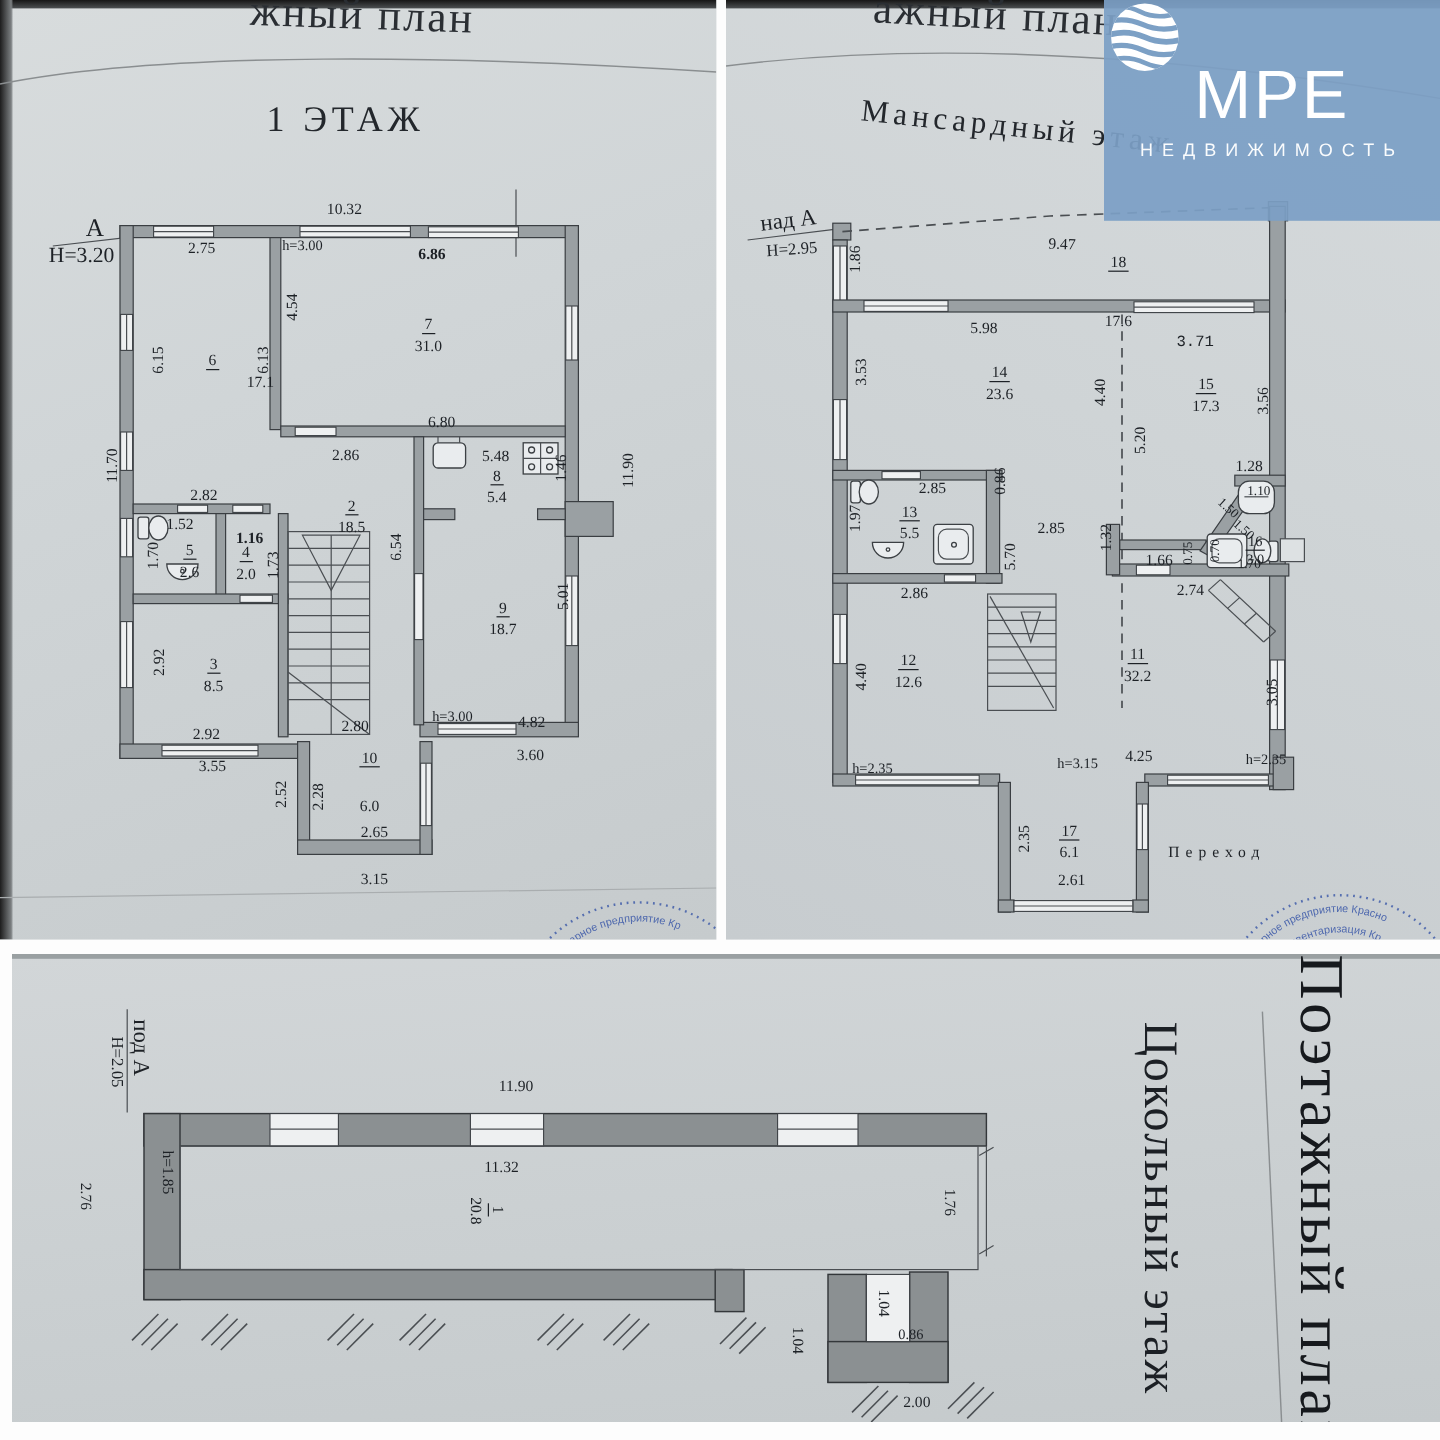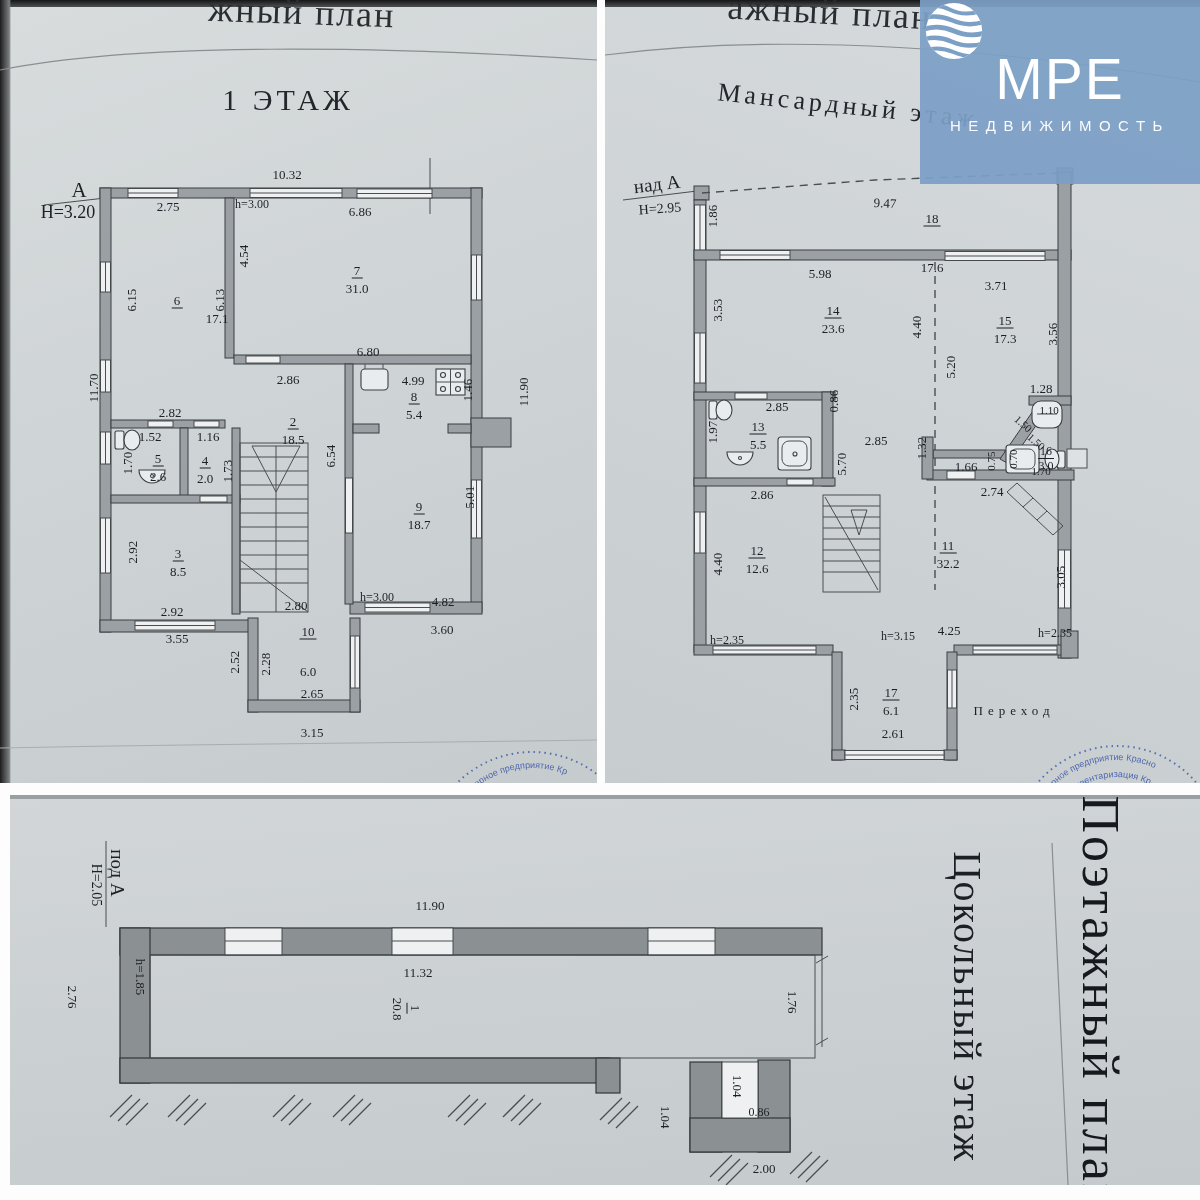--- a/index.html
+++ b/index.html
@@ -160,39 +160,39 @@
       </g>
     </svg>
     <div class="labels">
         <span class="lbl frag" style="left: 302px; top: 12px; font-size: 36px; transform: translate(-50%, -50%) rotate(2deg);">жный план</span>
         <span class="lbl title" style="left: 288px; top: 100px; font-size: 30px; transform: translate(-50%, -50%);">1 ЭТАЖ</span>
         <span class="lbl" style="left: 79px; top: 190px; font-size: 21px; transform: translate(-50%, -50%);">А</span>
         <span class="lbl" style="left: 68px; top: 212px; font-size: 18px; transform: translate(-50%, -50%);">Н=3.20</span>
         <span class="lbl" style="left: 287px; top: 174px; transform: translate(-50%, -50%);">10.32</span>
         <span class="lbl" style="left: 168px; top: 206px; transform: translate(-50%, -50%);">2.75</span>
         <span class="lbl" style="left: 252px; top: 204px; font-size: 12px; transform: translate(-50%, -50%);">h=3.00</span>
-        <span class="lbl" style="left: 360px; top: 211px; transform: translate(-50%, -50%);">6.86</span>
+        <span class="lbl" style="left: 360px; top: 211px; transform: translate(-50%, -50%); font-weight: bold;">6.86</span>
         <span class="lbl" style="left: 243px; top: 256px; transform: translate(-50%, -50%) rotate(-90deg);">4.54</span>
         <span class="lbl" style="left: 131px; top: 300px; transform: translate(-50%, -50%) rotate(-90deg);">6.15</span>
         <span class="lbl" style="left: 219px; top: 300px; transform: translate(-50%, -50%) rotate(-90deg);">6.13</span>
         <span class="lbl u" style="left: 177px; top: 301px; transform: translate(-50%, -50%);">6</span>
         <span class="lbl" style="left: 177px; top: 318px; transform: translate(-50%, -50%); margin-left: 40px;">17.1</span>
         <span class="lbl u" style="left: 357px; top: 271px; transform: translate(-50%, -50%);">7</span>
         <span class="lbl" style="left: 357px; top: 288px; transform: translate(-50%, -50%);">31.0</span>
         <span class="lbl" style="left: 93px; top: 388px; transform: translate(-50%, -50%) rotate(-90deg);">11.70</span>
         <span class="lbl" style="left: 523px; top: 392px; transform: translate(-50%, -50%) rotate(-90deg);">11.90</span>
         <span class="lbl" style="left: 368px; top: 351px; transform: translate(-50%, -50%);">6.80</span>
         <span class="lbl" style="left: 288px; top: 379px; transform: translate(-50%, -50%);">2.86</span>
-        <span class="lbl" style="left: 413px; top: 380px; transform: translate(-50%, -50%);">4.99</span>
+        <span class="lbl" style="left: 413px; top: 380px; transform: translate(-50%, -50%);">5.48</span>
         <span class="lbl u" style="left: 414px; top: 397px; transform: translate(-50%, -50%);">8</span>
         <span class="lbl" style="left: 414px; top: 414px; transform: translate(-50%, -50%);">5.4</span>
         <span class="lbl" style="left: 467px; top: 390px; transform: translate(-50%, -50%) rotate(-90deg);">1.46</span>
         <span class="lbl" style="left: 170px; top: 412px; transform: translate(-50%, -50%);">2.82</span>
         <span class="lbl" style="left: 150px; top: 436px; transform: translate(-50%, -50%);">1.52</span>
-        <span class="lbl" style="left: 208px; top: 436px; transform: translate(-50%, -50%);">1.16</span>
+        <span class="lbl" style="left: 208px; top: 448px; transform: translate(-50%, -50%); font-weight: bold;">1.16</span>
         <span class="lbl u" style="left: 293px; top: 422px; transform: translate(-50%, -50%);">2</span>
         <span class="lbl" style="left: 293px; top: 439px; transform: translate(-50%, -50%);">18.5</span>
         <span class="lbl" style="left: 127px; top: 463px; transform: translate(-50%, -50%) rotate(-90deg);">1.70</span>
         <span class="lbl u" style="left: 158px; top: 459px; transform: translate(-50%, -50%);">5</span>
         <span class="lbl" style="left: 158px; top: 476px; transform: translate(-50%, -50%);">2.6</span>
         <span class="lbl u" style="left: 205px; top: 461px; transform: translate(-50%, -50%);">4</span>
         <span class="lbl" style="left: 205px; top: 478px; transform: translate(-50%, -50%);">2.0</span>
         <span class="lbl" style="left: 227px; top: 471px; transform: translate(-50%, -50%) rotate(-90deg);">1.73</span>
         <span class="lbl" style="left: 330px; top: 456px; transform: translate(-50%, -50%) rotate(-90deg);">6.54</span>
         <span class="lbl u" style="left: 419px; top: 507px; transform: translate(-50%, -50%);">9</span>
@@ -355,21 +355,21 @@
     <div class="labels">
         <span class="lbl frag" style="left: 225px; top: 12px; font-size: 36px; transform: translate(-50%, -50%) rotate(3deg);">ажный план</span>
         <span class="lbl title" style="left: 243px; top: 106px; font-size: 26px; transform: translate(-50%, -50%) rotate(6deg);">Мансардный этаж</span>
         <span class="lbl" style="left: 52px; top: 184px; font-size: 19px; transform: translate(-50%, -50%) rotate(-7deg);">над А</span>
         <span class="lbl" style="left: 55px; top: 209px; font-size: 14px; transform: translate(-50%, -50%) rotate(-4deg);">Н=2.95</span>
         <span class="lbl" style="left: 107px; top: 216px; transform: translate(-50%, -50%) rotate(-90deg);">1.86</span>
         <span class="lbl" style="left: 280px; top: 203px; transform: translate(-50%, -50%) rotate(2deg);">9.47</span>
         <span class="lbl u" style="left: 327px; top: 219px; transform: translate(-50%, -50%);">18</span>
         <span class="lbl" style="left: 327px; top: 236px; transform: translate(-50%, -50%); margin-top: 31px;">17.6</span>
         <span class="lbl" style="left: 215px; top: 273px; transform: translate(-50%, -50%);">5.98</span>
-        <span class="lbl" style="left: 391px; top: 285px; transform: translate(-50%, -50%);">3.71</span>
+        <span class="lbl" style="left: 391px; top: 285px; transform: translate(-50%, -50%); font-family: Liberation Mono, monospace;">3.71</span>
         <span class="lbl u" style="left: 228px; top: 311px; transform: translate(-50%, -50%);">14</span>
         <span class="lbl" style="left: 228px; top: 328px; transform: translate(-50%, -50%);">23.6</span>
         <span class="lbl" style="left: 112px; top: 310px; transform: translate(-50%, -50%) rotate(-90deg);">3.53</span>
         <span class="lbl" style="left: 311px; top: 327px; transform: translate(-50%, -50%) rotate(-90deg);">4.40</span>
         <span class="lbl" style="left: 345px; top: 367px; transform: translate(-50%, -50%) rotate(-90deg);">5.20</span>
         <span class="lbl u" style="left: 400px; top: 321px; transform: translate(-50%, -50%);">15</span>
         <span class="lbl" style="left: 400px; top: 338px; transform: translate(-50%, -50%);">17.3</span>
         <span class="lbl" style="left: 447px; top: 334px; transform: translate(-50%, -50%) rotate(-90deg);">3.56</span>
         <span class="lbl" style="left: 436px; top: 388px; transform: translate(-50%, -50%);">1.28</span>
         <span class="lbl" style="left: 444px; top: 410px; font-size: 11px; transform: translate(-50%, -50%);">1.10</span>

